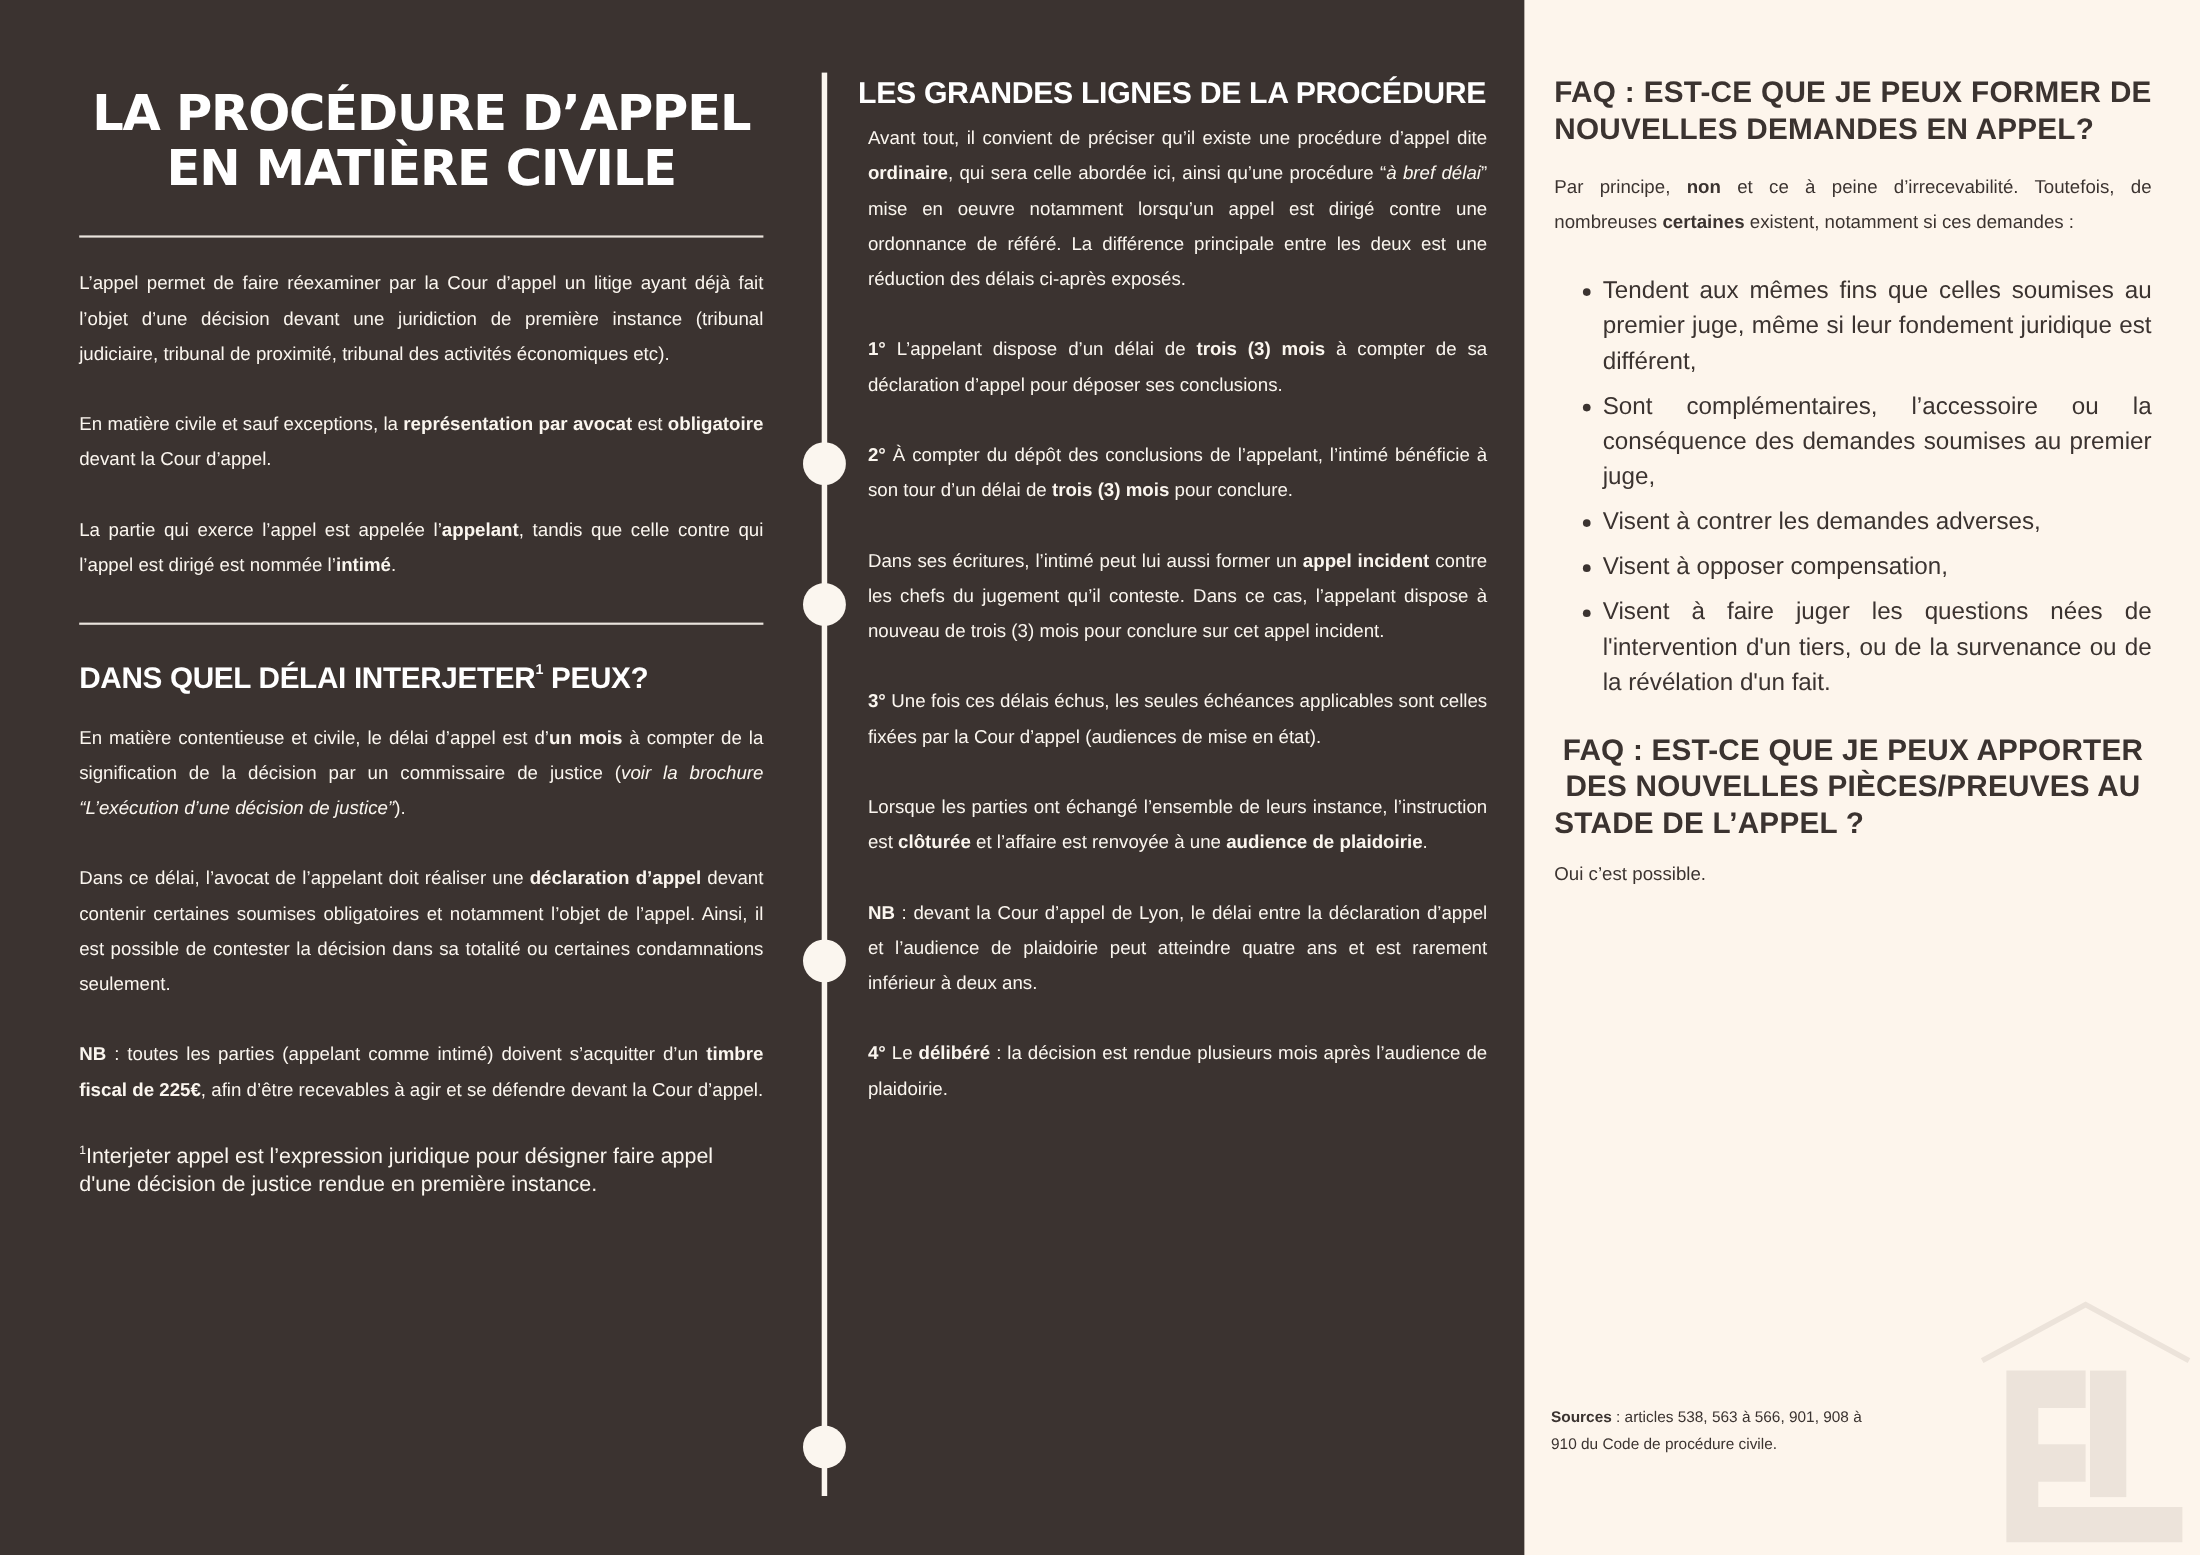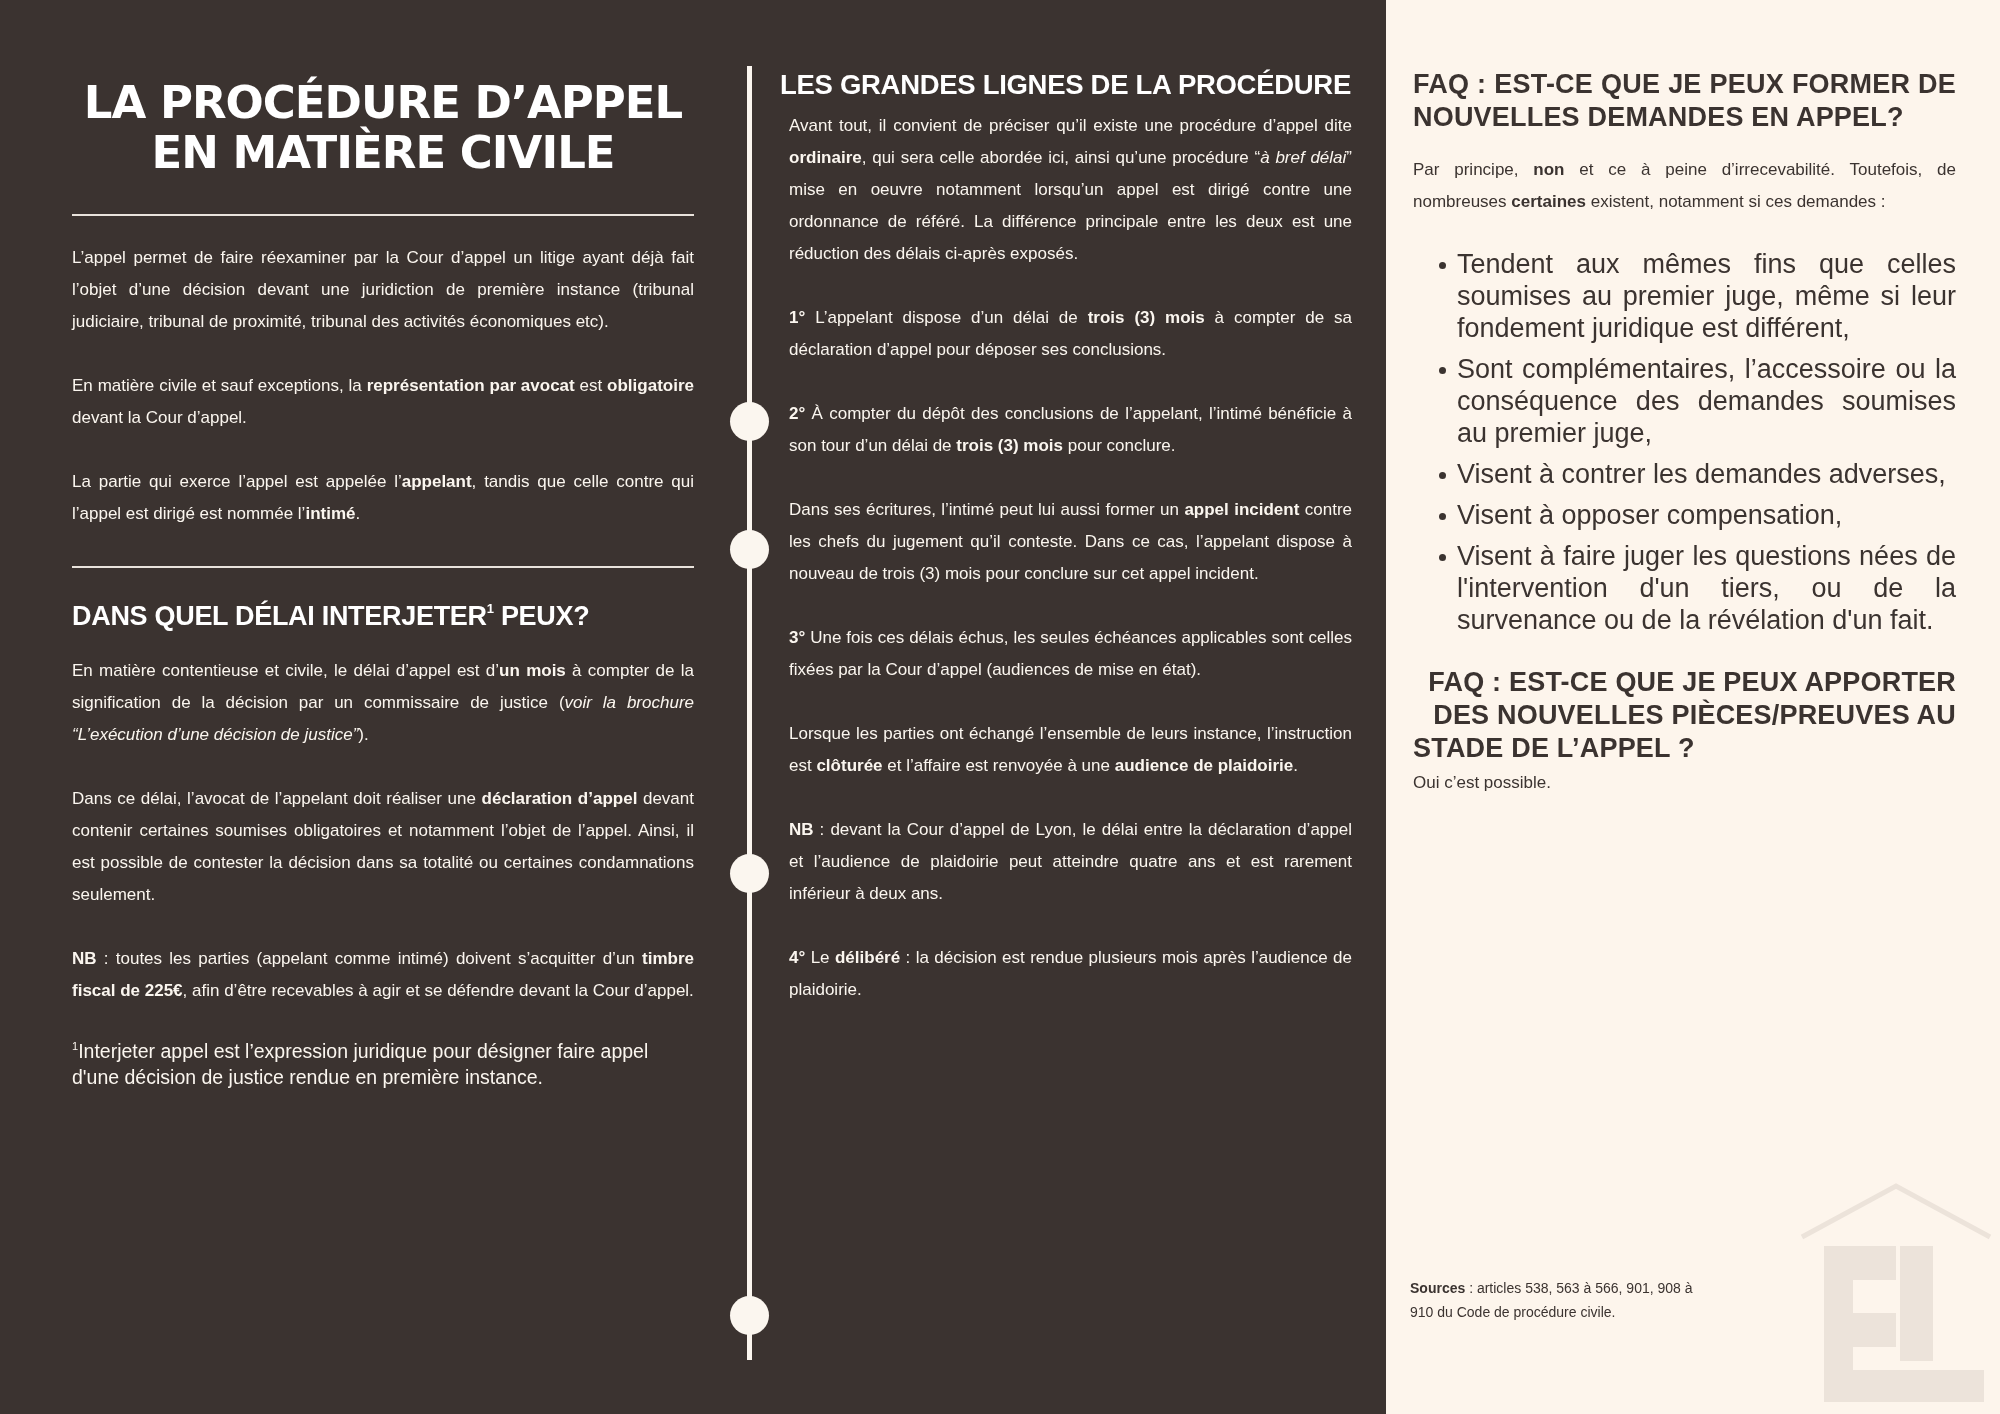--- a/index.html
+++ b/index.html
@@ -55,29 +55,29 @@
   .col-right {
     position: absolute; left: 1413px; top: 68px; width: 543px; color: #3b3330;
   }
   .faq-title {
     font-weight: 700; font-size: 27px; line-height: 33px; text-align: justify;
     text-align-last: left; color: #3b3330; margin-bottom: 20px; letter-spacing: 0.2px;
   }
   .col-right p.body { color: #3b3330; }
   ul.exceptions { list-style: none; padding-left: 26px; margin-top: -2px; margin-bottom: 30px; }
   ul.exceptions li {
-    position: relative; padding-left: 18px; font-size: 27px; line-height: 32px;
+    position: relative; padding-left: 18px; font-size: 22px; line-height: 32px;
     text-align: justify; margin-bottom: 9px; color: #3b3330;
   }
   ul.exceptions li::before {
     content: ""; position: absolute; left: 0; top: 14px; width: 7px; height: 7px;
     border-radius: 50%; background: #3b3330;
   }
   .faq2 { margin-top: 0; }
-  .faq2 .faq-title { text-align: right; margin-bottom: 2px; }
+  .faq2 .faq-title { text-align: center; margin-bottom: 14px; }
   .sources {
     position: absolute; left: 1410px; top: 1276px; width: 290px; color: #3b3330;
     font-size: 14px; line-height: 24px;
   }
   .logo { position: absolute; left: 1800px; top: 1180px; width: 195px; height: 225px; }
 </style>
 </head>
 <body>
 
 <div class="dark-panel"></div>

